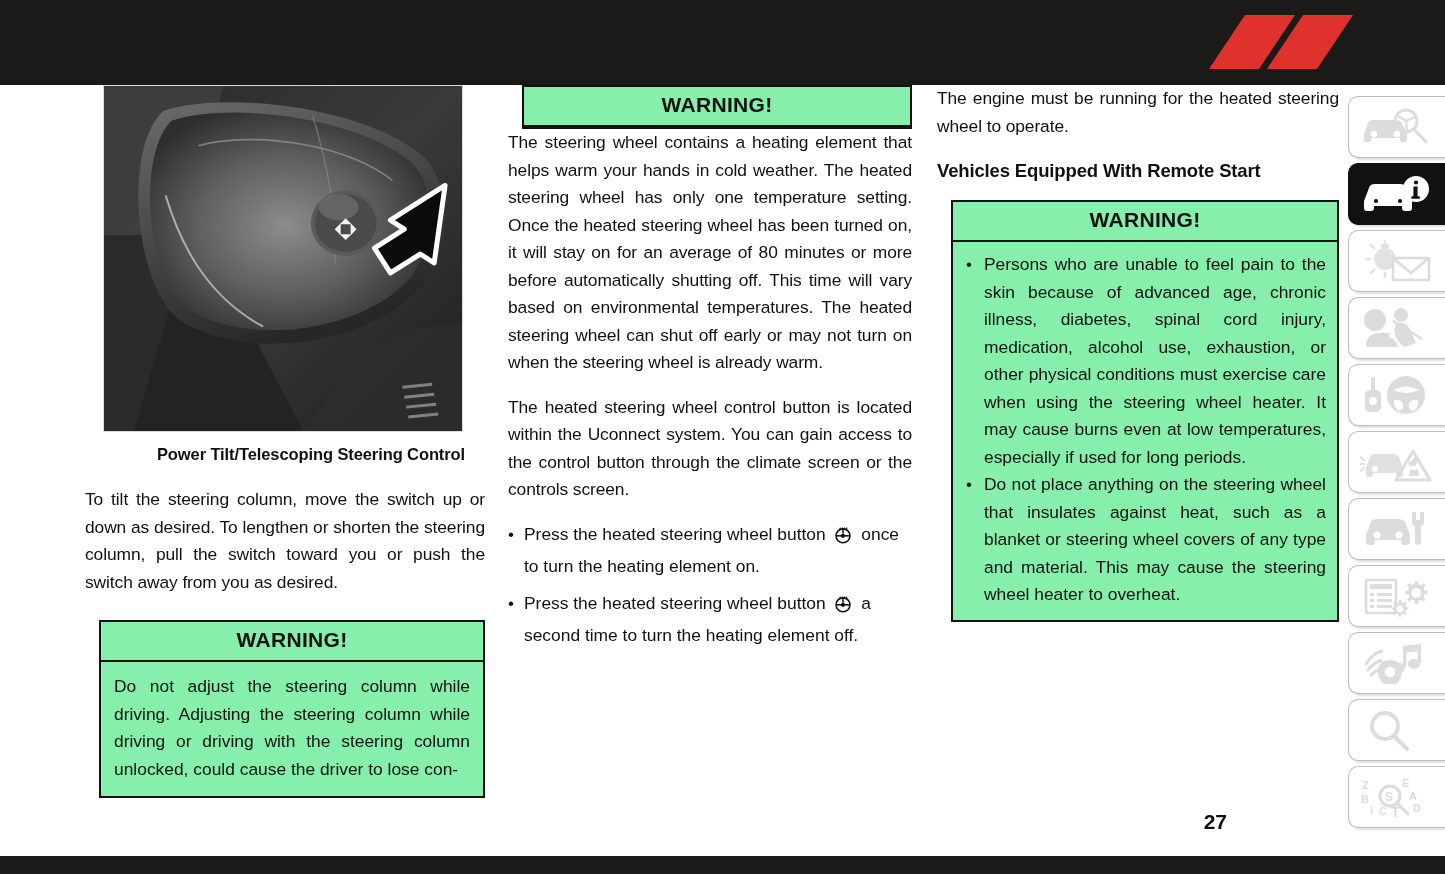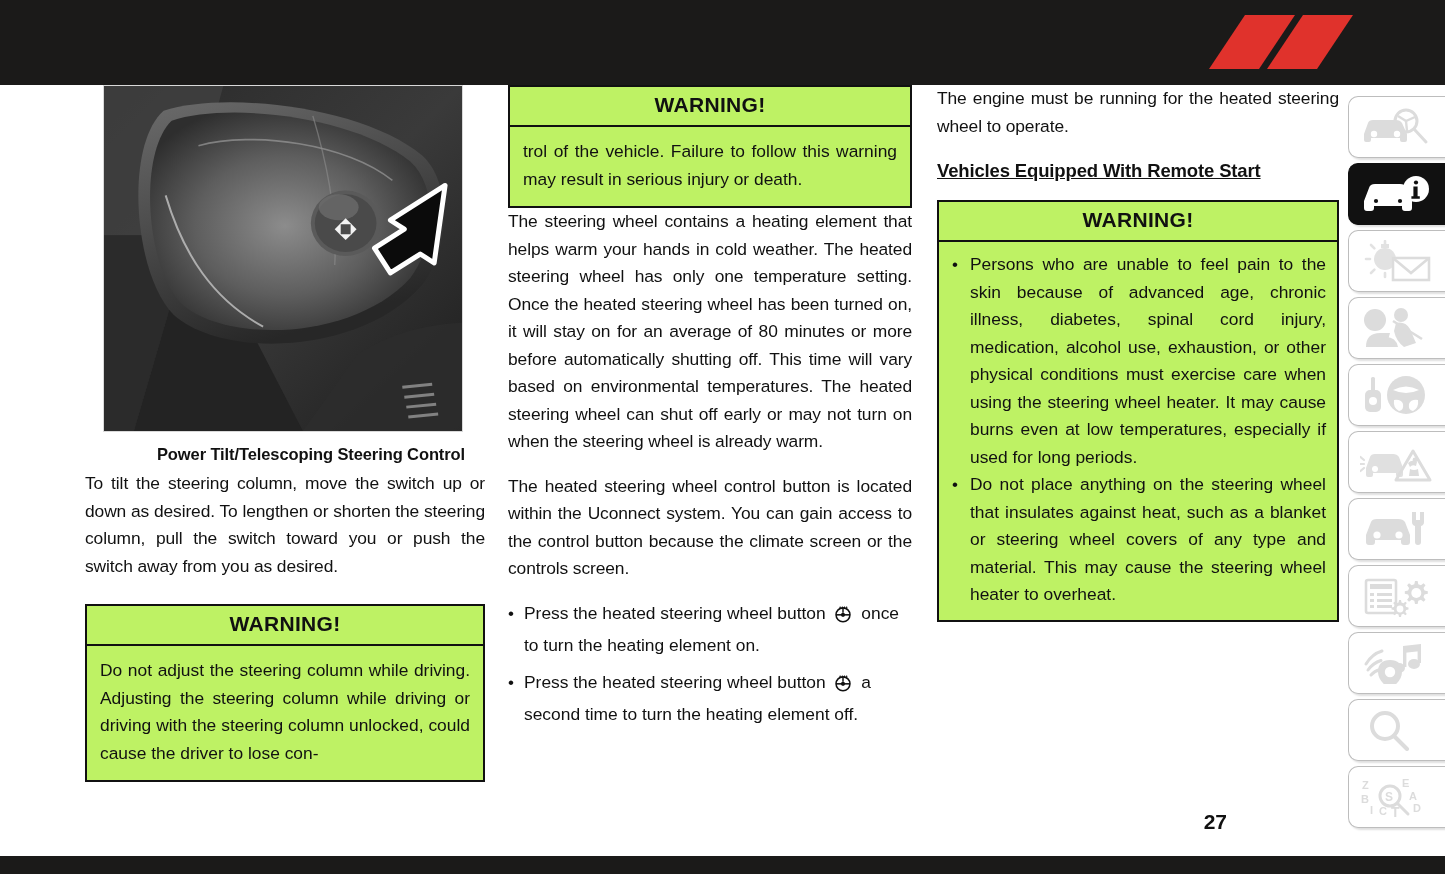--- a/index.html
+++ b/index.html
@@ -42,41 +42,41 @@
     text-align:justify;
     margin:0 0 17px 0;
     letter-spacing:-0.1px;
     -webkit-hyphens:none;hyphens:none;
   }
   h3.head{
     font-size:18.5px;
     font-weight:bold;
     margin:0 0 15px 0;
     letter-spacing:-0.15px;
-    text-decoration:underline;
   }
   .note-label{
     font-size:17.4px;font-weight:bold;margin:0 0 1px 0;
   }
   
   .figure{position:relative;width:416px;margin:0 0 0 18px;}
   .photo{
     width:360px;height:347px;display:block;
     border:1px solid #d9d9d9;
     box-sizing:border-box;
   }
   .fig-caption{
     text-align:center;font-size:16.5px;font-weight:bold;
     margin:13px 0 0 0;letter-spacing:-0.1px;
   }
   
   .warnbox{
     border:2.5px solid #111;
-    background:#bef264;
+    background:#86efac;
     box-sizing:border-box;
+    margin-left:14px;
   }
   .warn-title{
     text-align:center;
     font-size:21px;
     font-weight:bold;
     letter-spacing:0.3px;
     padding:6px 0 8px 0;
     border-bottom:2.5px solid #111;
   }
   .warn-body{
@@ -202,43 +202,40 @@
         <g stroke="#9e9e9e" stroke-width="3" opacity="0.75">
           <line x1="300" y1="303" x2="330" y2="300"></line>
           <line x1="302" y1="313" x2="332" y2="310"></line>
           <line x1="304" y1="323" x2="334" y2="320"></line>
           <line x1="306" y1="333" x2="336" y2="330"></line>
         </g>
       </svg>
       <div class="fig-caption">Power Tilt/Telescoping Steering Control</div>
     </div>
 
-    <p class="body" style="margin-top:6px;">To tilt the steering column, move the switch up or down as desired. To lengthen or shorten the steering column, pull the switch toward you or push the switch away from you as desired.</p>
+    <p class="body" style="margin-top:22px;">To tilt the steering column, move the switch up or down as desired. To lengthen or shorten the steering column, pull the switch toward you or push the switch away from you as desired.</p>
 
     <div class="warnbox" style="margin-top:24px;">
       <div class="warn-title">WARNING!</div>
       <div class="warn-body">
         <p>Do not adjust the steering column while driving. Adjusting the steering column while driving or driving with the steering column unlocked, could cause the driver to lose con-</p>
       </div>
     </div>
   </div>
 
   <div class="col col-2">
 
     <div class="warnbox">
       <div class="warn-title">WARNING!</div>
-      <div class="warn-body">
-        <p>trol of the vehicle. Failure to follow this warning may result in serious injury or death.</p>
-      </div>
     </div>
 
 
     <p class="body">The steering wheel contains a heating element that helps warm your hands in cold weather. The heated steering wheel has only one temperature setting. Once the heated steering wheel has been turned on, it will stay on for an average of 80 minutes or more before automatically shutting off. This time will vary based on environmental temperatures. The heated steering wheel can shut off early or may not turn on when the steering wheel is already warm.</p>
 
-    <p class="body">The heated steering wheel control button is located within the Uconnect system. You can gain access to the control button because the climate screen or the controls screen.</p>
+    <p class="body">The heated steering wheel control button is located within the Uconnect system. You can gain access to the control button through the climate screen or the controls screen.</p>
 
     <ul class="doc-list">
       <li>
         <span>Press the heated steering wheel button</span>
         <span class="inline-icon">
           <svg width="22" height="22" viewBox="0 0 24 24">
             <circle cx="12" cy="14" r="7.6" fill="none" stroke="#111" stroke-width="1.7"></circle>
             <circle cx="12" cy="14" r="2.3" fill="#111"></circle>
             <line x1="4.4" y1="14" x2="19.6" y2="14" stroke="#111" stroke-width="1.7"></line>
             <line x1="12" y1="11.7" x2="12" y2="6.6" stroke="#111" stroke-width="1.6"></line>

